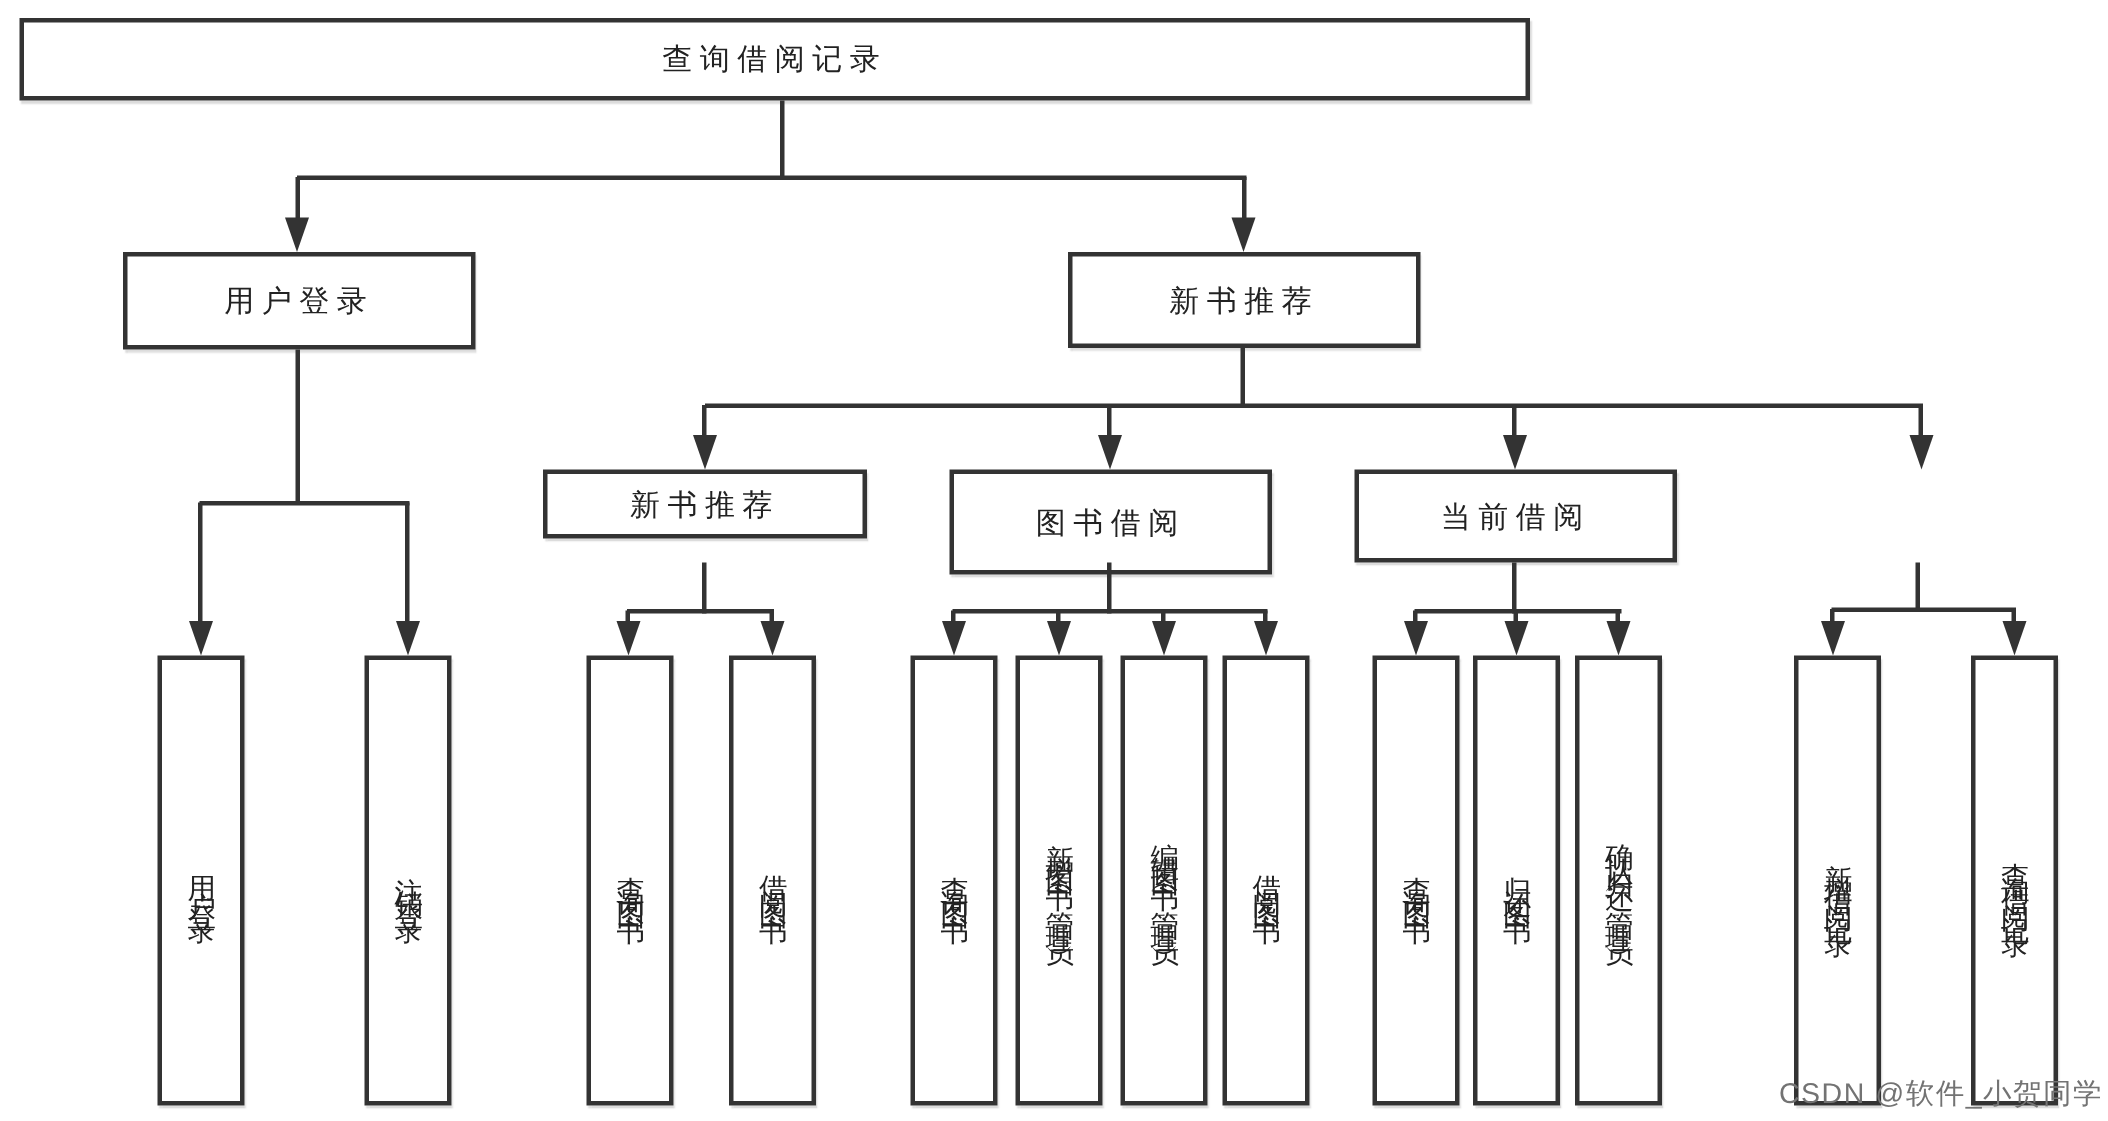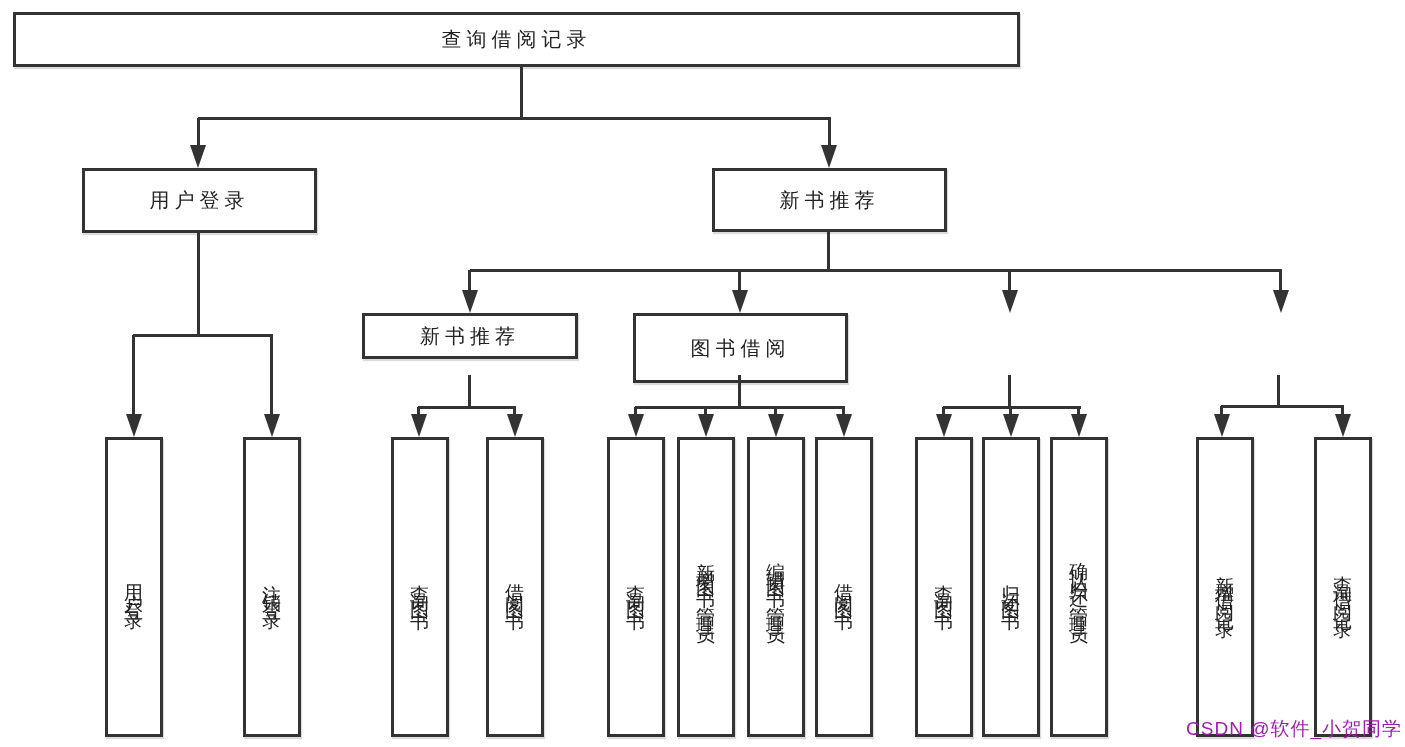--- a/index.html
+++ b/index.html
@@ -41,21 +41,21 @@
   .hline{position:absolute;height:3px;background:#333333;}
   .arrow{
     position:absolute;width:0;height:0;
     border-left:8px solid transparent;
     border-right:8px solid transparent;
     border-top:23px solid #333333;
   }
   .watermark{
     position:absolute;
     right:3px;bottom:5px;
-    font-size:19px;color:#a21caf;letter-spacing:1px;
+    font-size:19px;color:#737373;letter-spacing:1px;
     white-space:nowrap;
   }
 </style>
 </head>
 <body>
 
 <div class="canvas">
 
   <div class="node-h" style="left:13px;top:12px;width:1007px;height:55px;">
     <span>查询借阅记录</span>
@@ -91,20 +91,23 @@
   <div class="arrow" style="left:462px;top:290px;"></div>
   <div class="arrow" style="left:732px;top:290px;"></div>
   <div class="arrow" style="left:1002px;top:290px;"></div>
   <div class="arrow" style="left:1273px;top:290px;"></div>
 
   <div class="node-h" style="left:362px;top:313px;width:216px;height:46px;">
     <span>新书推荐</span>
   </div>
   <div class="node-h" style="left:633px;top:313px;width:215px;height:70px;">
     <span>图书借阅</span>
+  </div>
+  <div class="node-h" style="left:903px;top:313px;width:215px;height:62px;">
+    <span>当前借阅</span>
   </div>
 
   <div class="vline" style="left:468px;top:375px;height:34px;"></div>
   <div class="hline" style="left:418px;top:406px;width:98px;"></div>
   <div class="vline" style="left:417px;top:407px;height:9px;"></div>
   <div class="vline" style="left:513px;top:407px;height:9px;"></div>
   <div class="arrow" style="left:411px;top:414px;"></div>
   <div class="arrow" style="left:507px;top:414px;"></div>
 
   <div class="vline" style="left:738px;top:375px;height:34px;"></div>

